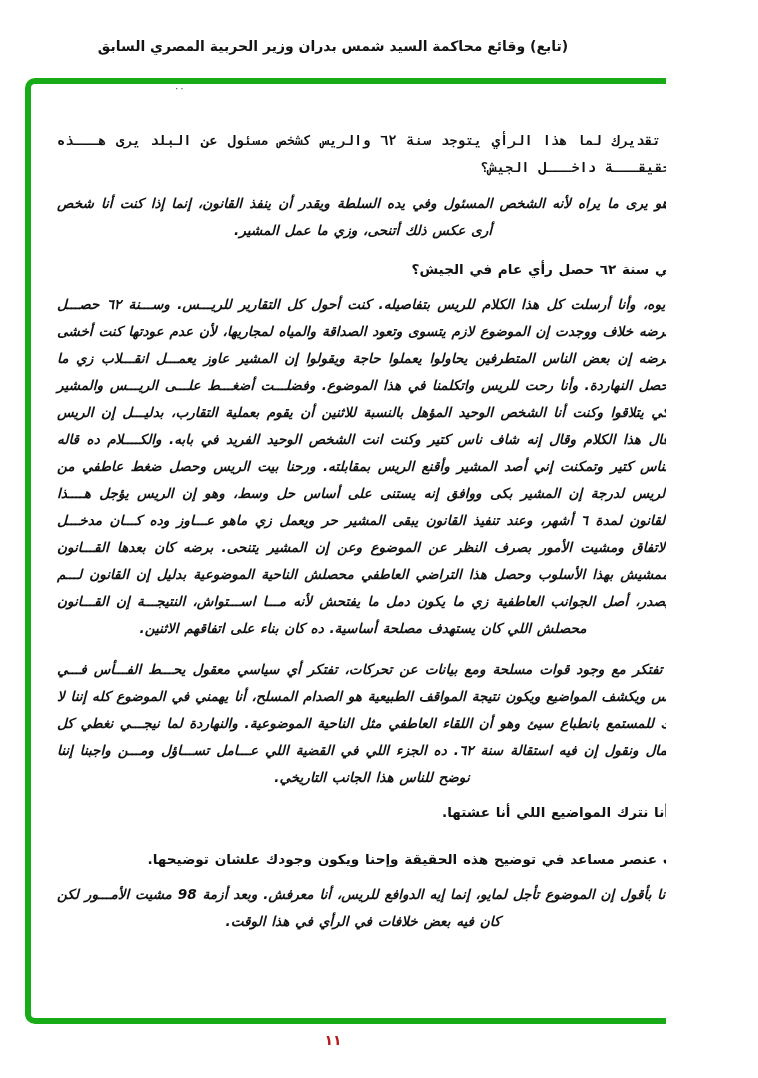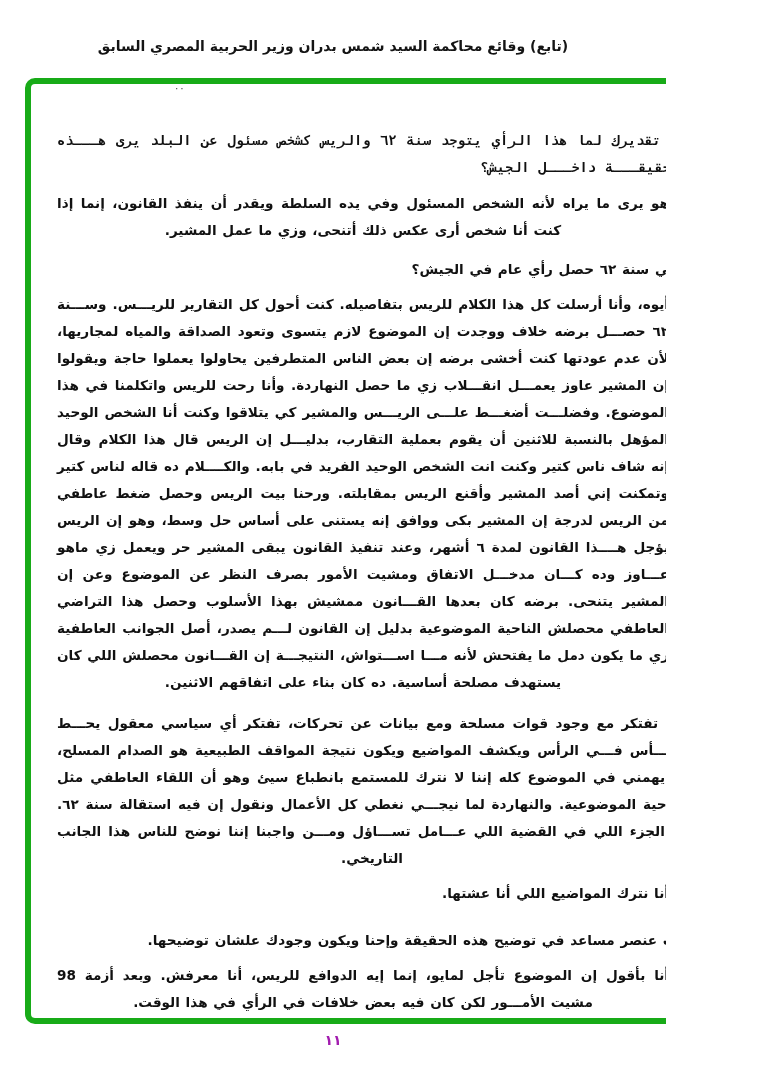--- a/index.html
+++ b/index.html
@@ -64,30 +64,30 @@
   .para.dash .marker{flex:0 0 19px;}
   .ptext{
     flex:1 1 auto;
     font-size:13.6px;
     font-weight:bold;
     line-height:27px;
     color:#111;
     text-align:justify;
     word-spacing:1px;
   }
-  .ptext.j-center{text-align-last:center;}
+  .ptext.j-center{text-align-last:center;font-style:italic;}
   .ptext.j-right{text-align-last:right;font-family:Liberation Mono, monospace;}
   .ptext.single{text-align:right;text-align-last:right;}
   .page-number{
     position:absolute;
     top:1032px;left:0;right:0;
     text-align:center;
     font-size:14px;
     font-weight:bold;
-    color:#a21caf;
+    color:#b91c1c;
   }
 </style>
 </head>
 <body>
 
 <div class="page">
 
   <div class="doc-header">(تابع) وقائع محاكمة السيد شمس بدران وزير الحربية المصري السابق</div>
 
   <div class="green-box" style="border-color: rgb(24, 171, 24);"></div>

